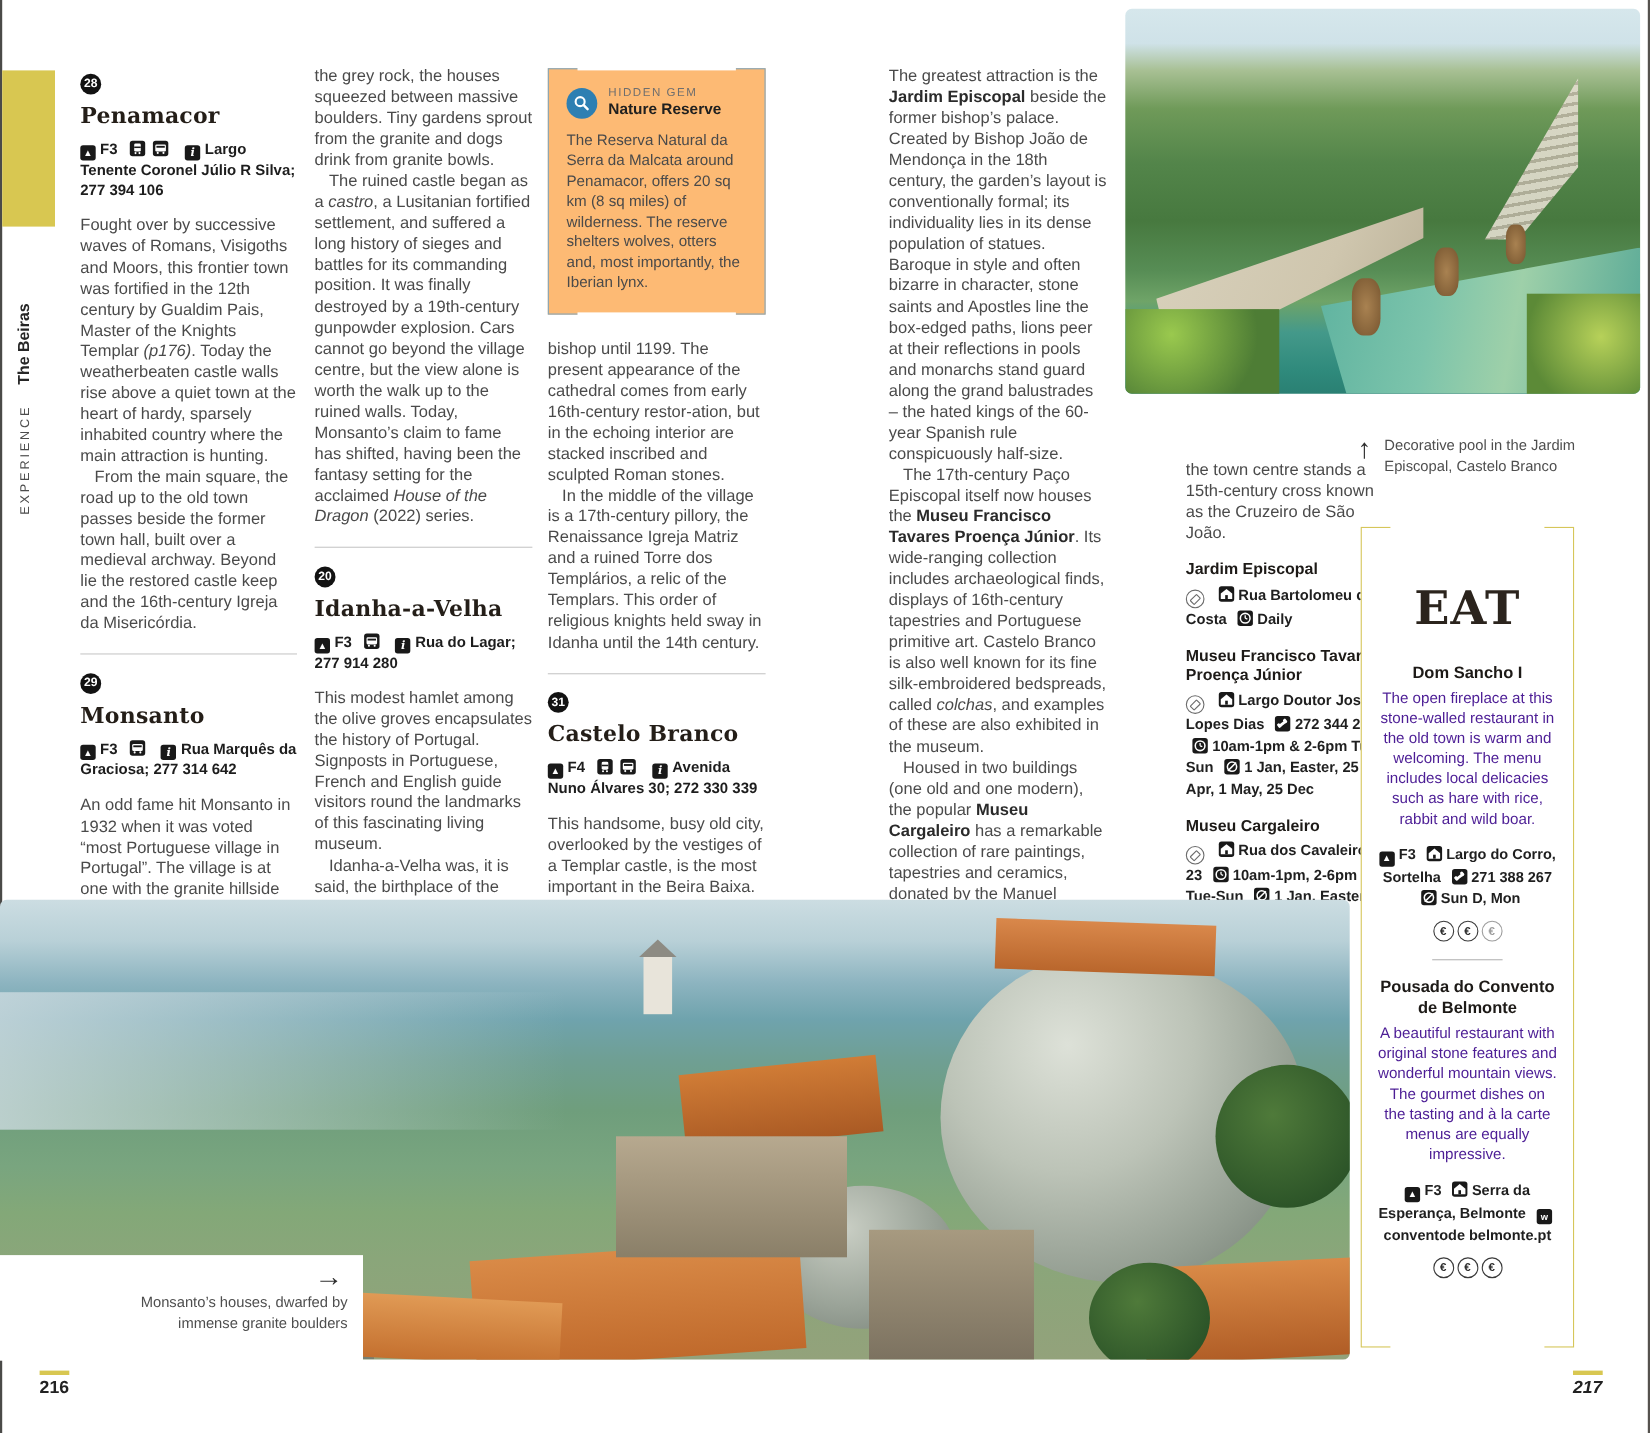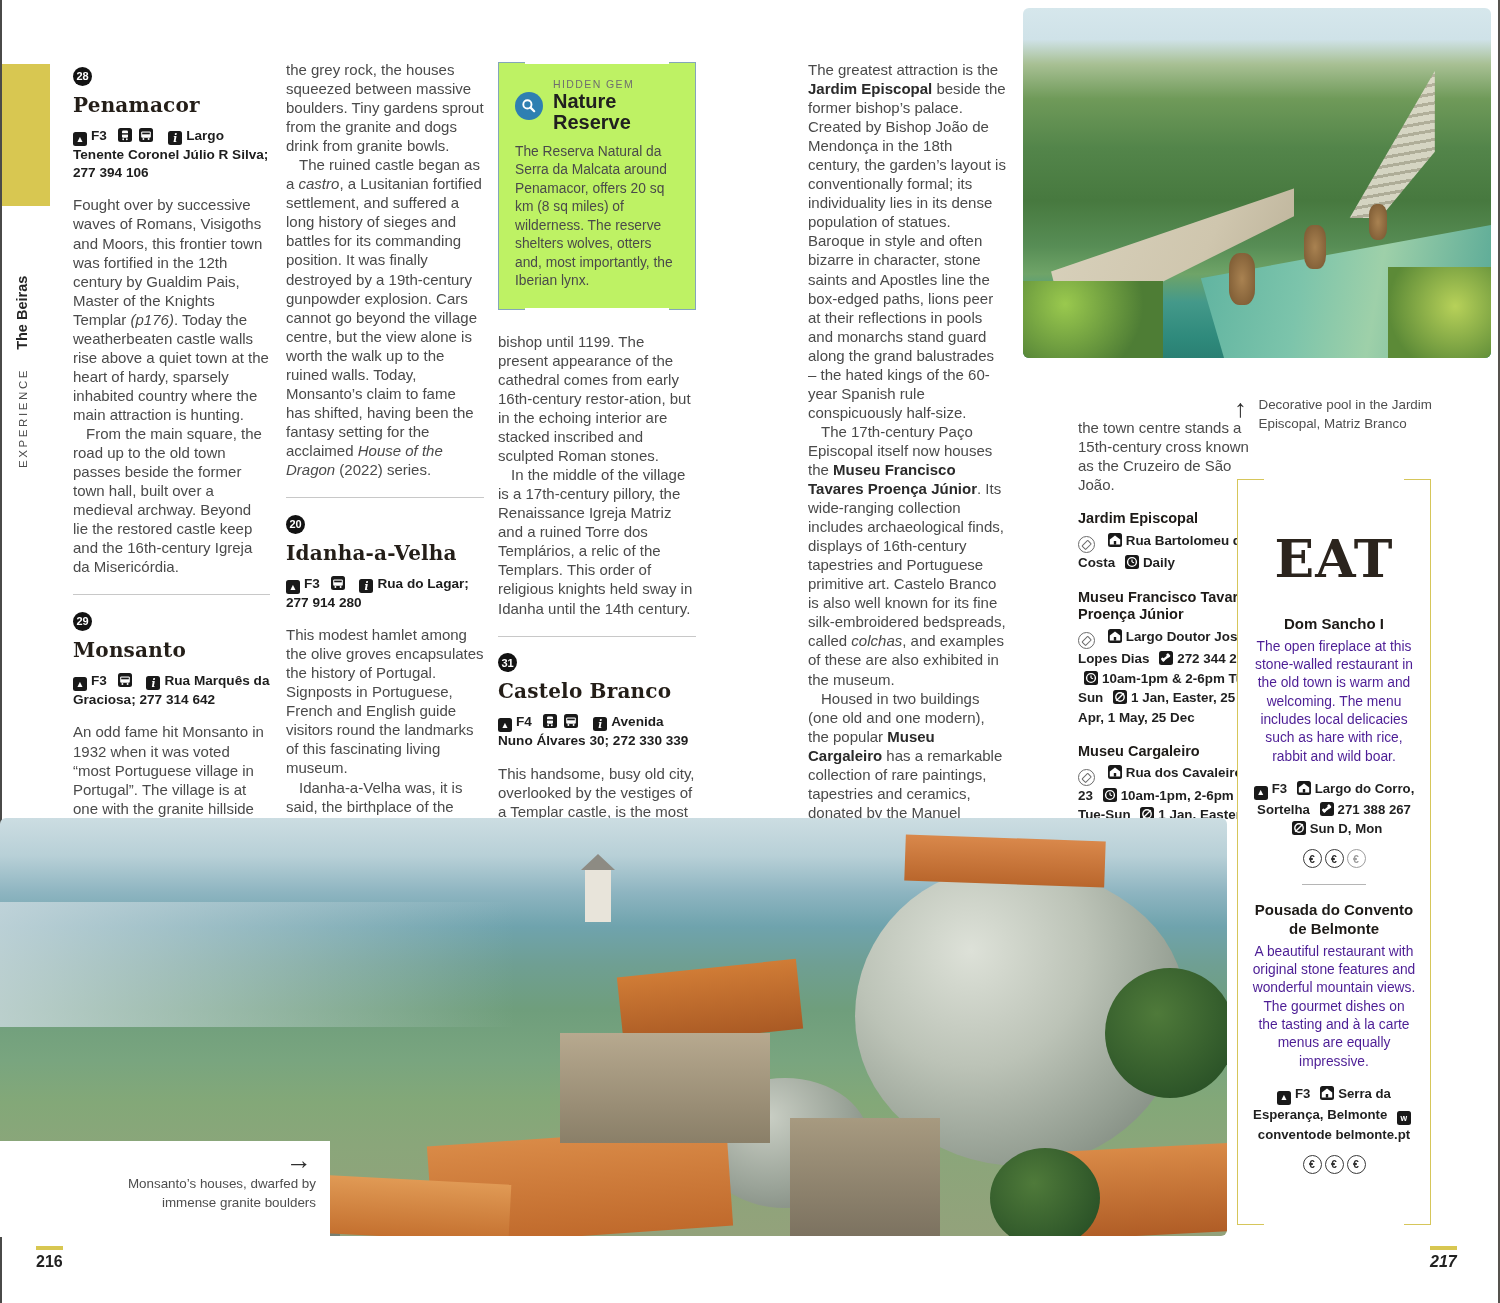--- a/index.html
+++ b/index.html
@@ -45,34 +45,34 @@
   .sq .glyph{color:#fff;font-size:8.5px;line-height:1;font-weight:bold;}
   .sq .glyph.i{font-family:"DejaVu Serif",serif;font-style:italic;font-size:10.5px;}
   .adm{
     display:inline-flex;width:15px;height:15px;border:1.3px solid #6b6b6b;border-radius:50%;
     align-items:center;justify-content:center;vertical-align:-3px;margin-right:4px;
   }
   .adm i{display:block;width:7px;height:3.6px;border:1px solid #6b6b6b;border-radius:1px;transform:rotate(-45deg);}
 
   
   .gem-box{
-    position:relative;border:1.6px solid #84a6ba;padding:15px 14px 18px 16px;margin-bottom:22px;background:#bef264;
+    position:relative;border:1.6px solid #84a6ba;padding:15px 14px 18px 16px;margin-bottom:22px;background:#fdba74;
   }
   .gem-box::before,.gem-box::after{
     content:"";position:absolute;left:26px;right:26px;height:4px;background:#fff;
   }
   .gem-box::before{top:-3px;}
   .gem-box::after{bottom:-3px;}
   .gem-head{display:flex;align-items:center;gap:10px;margin-bottom:10px;}
   .gem-circle{
     flex:0 0 auto;width:28px;height:28px;border-radius:50%;background:#2e7fb2;
     display:flex;align-items:center;justify-content:center;
   }
   .gem-label{font-size:10.5px;letter-spacing:1.4px;color:#6e6e6e;margin-bottom:1px;}
-  .gem-title{font-size:20px;font-weight:bold;color:#20201f;line-height:1.05;}
+  .gem-title{font-size:14px;font-weight:bold;color:#20201f;line-height:1.05;}
   .gem-body{font-size:13.8px;line-height:1.34;color:#4a4a4a;margin:0;}
 
   
   .listing{margin-top:16px;}
   .listing-title{font-size:14.5px;font-weight:bold;color:#1d1a17;line-height:1.2;margin-bottom:3px;}
   .listing-line{font-size:13.4px;font-weight:bold;color:#1f1f1f;line-height:1.45;}
 
   
   .caption-top{position:absolute;left:1234px;top:396px;width:205px;display:flex;gap:12px;}
   .caption-top .arrow{font-size:25px;font-weight:300;color:#2f2f2f;line-height:1;}
@@ -86,21 +86,21 @@
 
   
   .eat-box{
     position:absolute;left:1237px;top:479px;width:194px;height:746px;border:1.6px solid #d6c65a;
     box-sizing:border-box;background:#fff;padding:48px 14px 0 14px;text-align:center;
   }
   .eat-box::before,.eat-box::after{content:"";position:absolute;left:26px;right:26px;height:4px;background:#fff;}
   .eat-box::before{top:-3px;}
   .eat-box::after{bottom:-3px;}
   .eat-title{
-    font-family:"DejaVu Serif",serif;font-weight:bold;font-size:52px;color:#2b241d;
+    font-family:"DejaVu Serif",serif;font-weight:bold;font-size:42px;color:#2b241d;
     letter-spacing:1px;margin:0 0 26px 0;
   }
   .eat-name{font-size:15px;font-weight:bold;color:#1d1a17;line-height:1.25;margin-bottom:4px;}
   .eat-body{font-size:13.8px;line-height:1.33;color:#4c1d95;margin:0 0 10px 0;}
   .eat-info{font-size:13.2px;font-weight:bold;color:#1f1f1f;line-height:1.5;margin-bottom:10px;}
   .price-row{display:flex;justify-content:center;gap:3px;margin-bottom:6px;}
   .euro{
     display:inline-flex;width:17px;height:17px;border:1.4px solid #3a3a3a;border-radius:50%;
     align-items:center;justify-content:center;font-size:10.5px;font-weight:bold;color:#2e2e2e;
   }
@@ -414,21 +414,21 @@
   <div class="pt-path"></div>
   <div class="pt-pool"></div>
   <div class="pt-statue s1"></div>
   <div class="pt-statue s2"></div>
   <div class="pt-statue s3"></div>
   <div class="pt-hedge"></div>
   <div class="pt-hedge2"></div>
 </div>
 <div class="caption-top">
   <span class="arrow">↑</span>
-  <span class="caption-text">Decorative pool in the Jardim Episcopal, Matriz Branco</span>
+  <span class="caption-text">Decorative pool in the Jardim Episcopal, Castelo Branco</span>
 </div>
 
 <div class="eat-box">
   <h2 class="eat-title">EAT</h2>
 
   <div>
     <div class="eat-name">Dom Sancho I</div>
     <p class="eat-body">The open fireplace at this stone-walled restaurant in the old town is warm and welcoming. The menu includes local delicacies such as hare with rice, rabbit and wild boar.</p>
     <p class="eat-info">
       <span class="sq">

